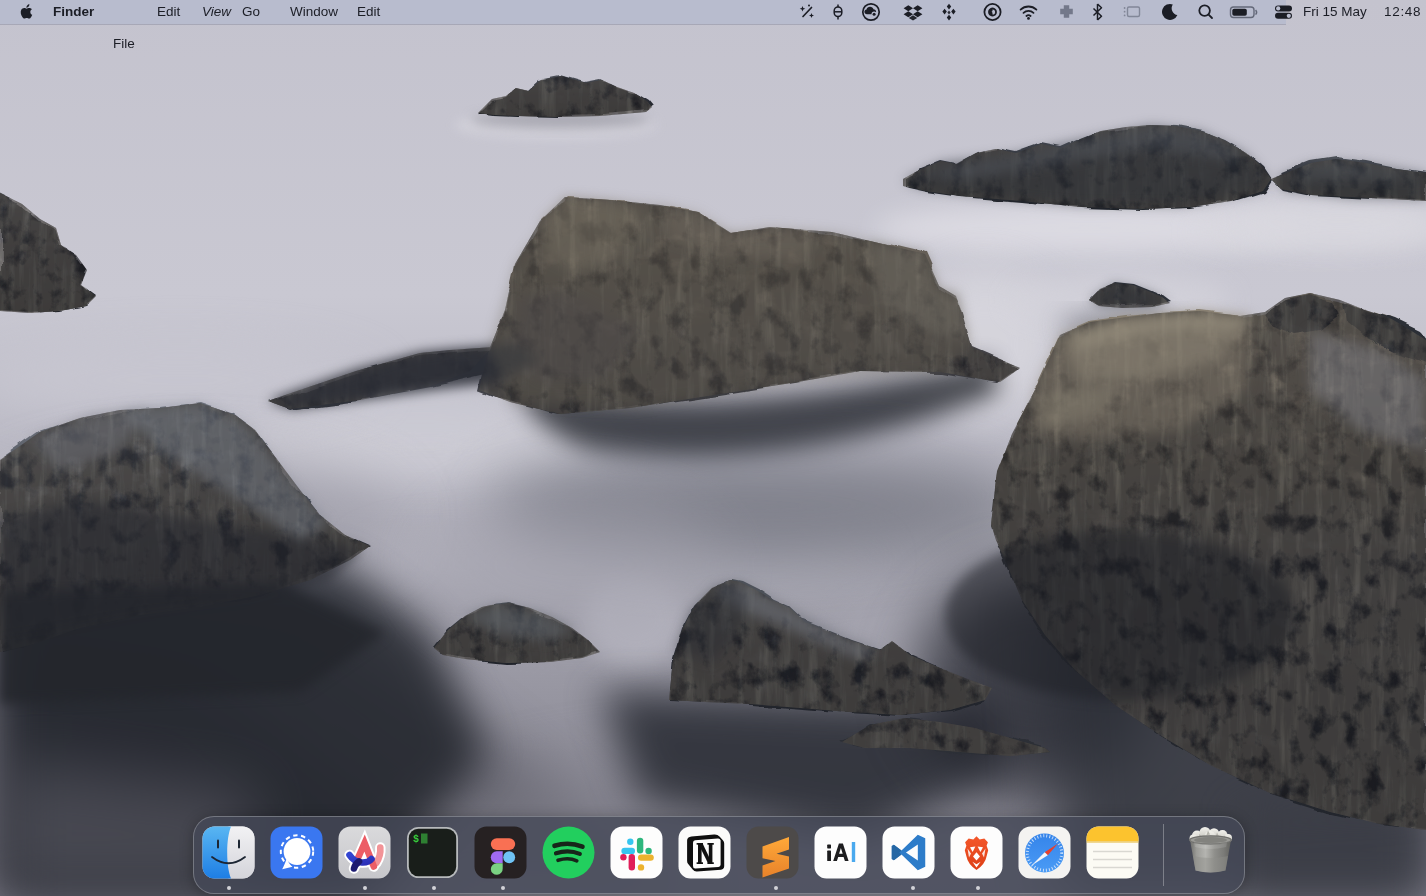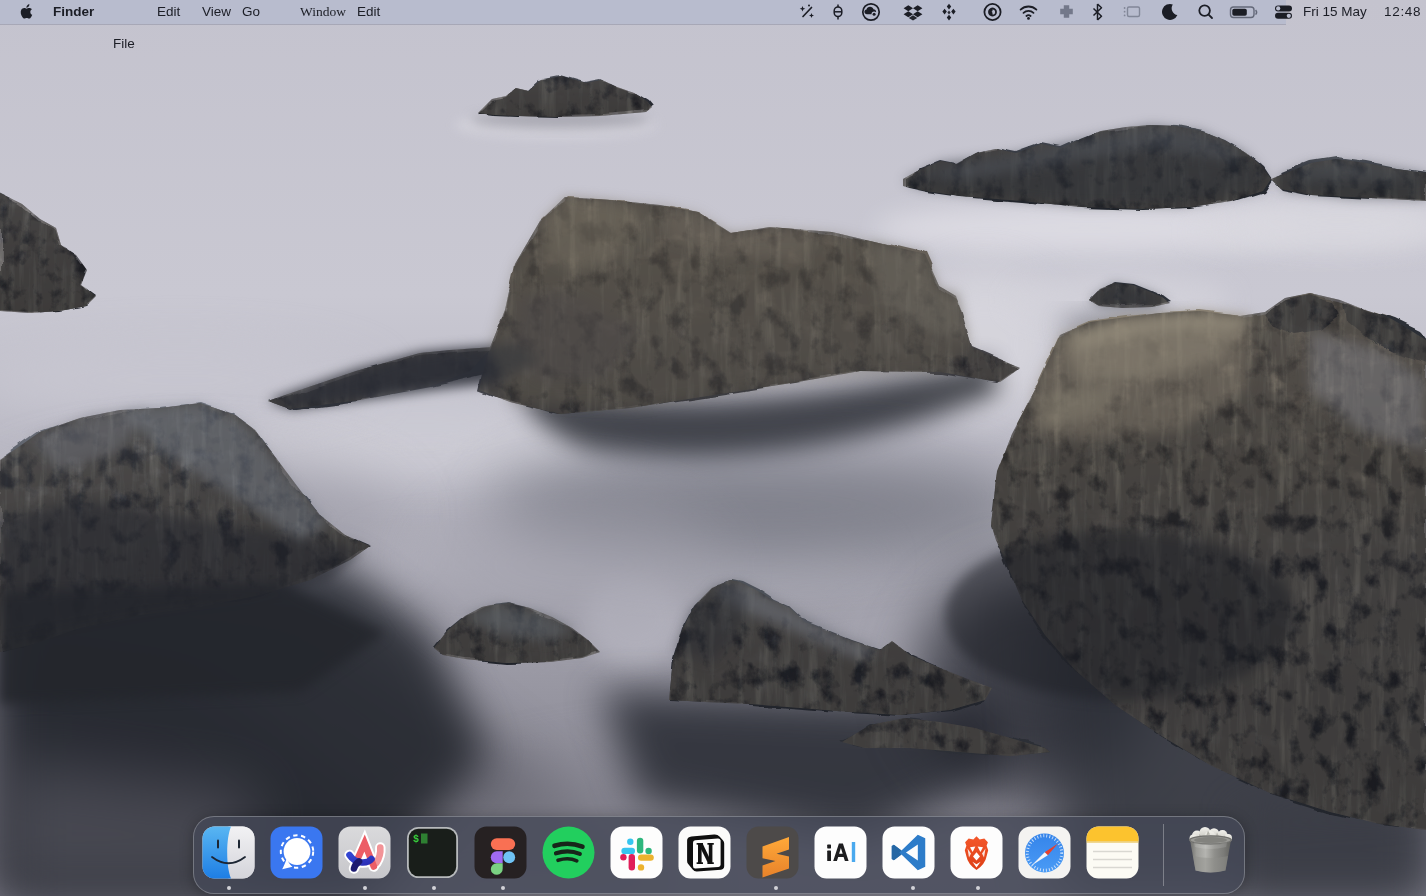--- a/index.html
+++ b/index.html
@@ -194,23 +194,23 @@
 </g>
 </svg>
 
 <div id="menubar">
   <svg class="mic" style="left:19px;width:14px;" viewBox="0 0 14 24">
       <path d="M9.6,6.6 c0.5,-0.6 0.9,-1.5 0.8,-2.3 c-0.8,0 -1.7,0.5 -2.2,1.1 c-0.5,0.6 -0.9,1.5 -0.8,2.3 C8.2,7.8 9.1,7.3 9.6,6.6 Z M10.4,8 c-1.2,-0.1 -2.2,0.7 -2.8,0.7 C7,8.7 6.1,8 5.2,8 C4,8.1 2.9,8.7 2.3,9.8 c-1.2,2.1 -0.3,5.3 0.9,7 c0.6,0.9 1.3,1.8 2.2,1.8 c0.9,0 1.2,-0.6 2.3,-0.6 c1.1,0 1.4,0.6 2.3,0.6 c1,0 1.6,-0.9 2.2,-1.7 c0.7,-1 1,-2 1,-2.1 c0,0 -1.9,-0.7 -1.9,-2.9 c0,-1.8 1.5,-2.7 1.6,-2.7 C11.9,8.1 10.7,8 10.4,8 Z" fill="#1b1d25"></path>
     </svg>
   <div class="mlab" style="left:53px;font-weight:bold;">Finder</div>
   <div class="mlab" style="left:113px;margin-top:32px;">File</div>
   <div class="mlab" style="left:157px;">Edit</div>
-  <div class="mlab" style="left:202px;">View</div>
+  <div class="mlab" style="left:202px;font-style:italic;">View</div>
   <div class="mlab" style="left:242px;">Go</div>
-  <div class="mlab" style="left:300px;font-family:Liberation Serif, serif;">Window</div>
+  <div class="mlab" style="left:290px;">Window</div>
   <div class="mlab" style="left:357px;">Edit</div>
 
   <svg class="mic" style="left:797px;width:20px;" viewBox="0 0 20 20">
     <g stroke="#1b1d25" stroke-width="1.7" stroke-linecap="round">
         <line x1="6" y1="14.5" x2="14.5" y2="5.5"></line>
       </g>
     <g fill="#1b1d25">
         <path d="M5.5,4 l0.8,2 l2,0.8 l-2,0.8 l-0.8,2 l-0.8,-2 l-2,-0.8 l2,-0.8 Z"></path>
         <path d="M14.5,11 l0.7,1.8 l1.8,0.7 l-1.8,0.7 l-0.7,1.8 l-0.7,-1.8 l-1.8,-0.7 l1.8,-0.7 Z"></path>
         <circle cx="12" cy="3.6" r="1"></circle>

